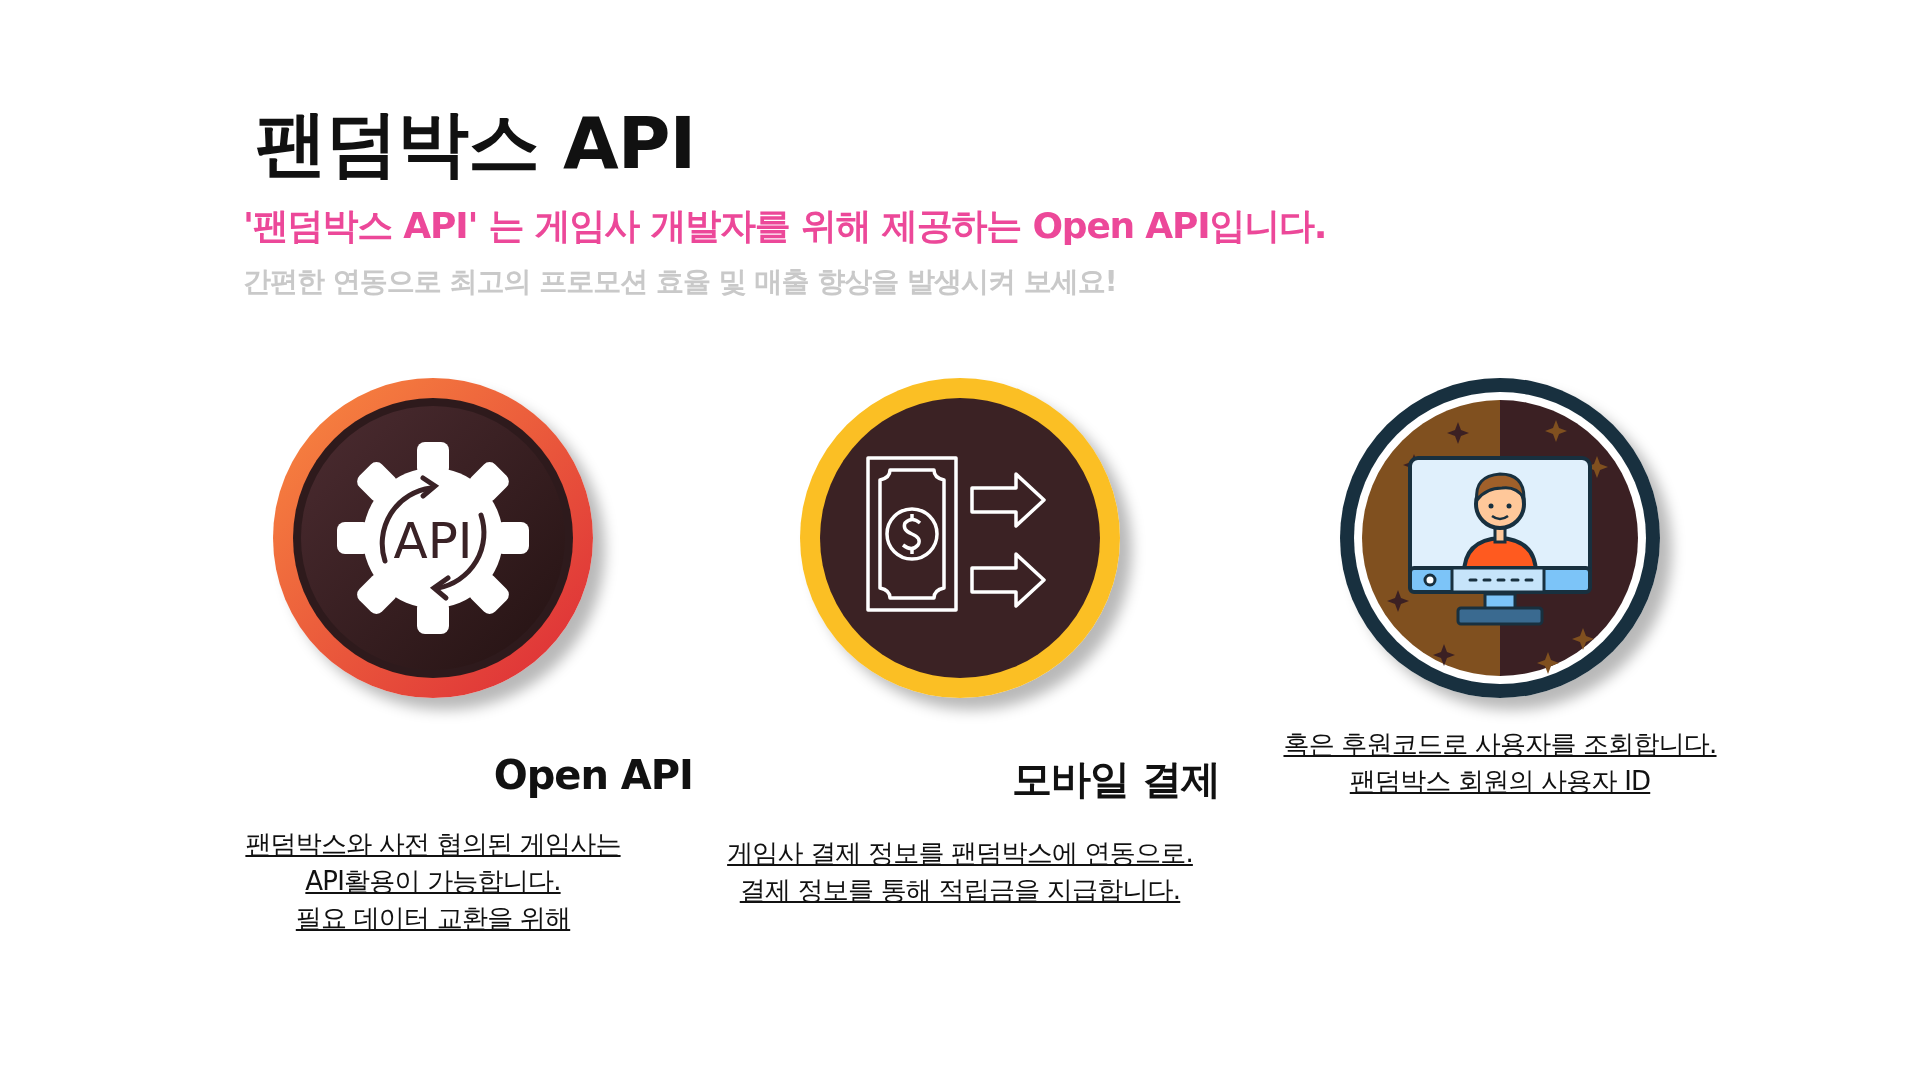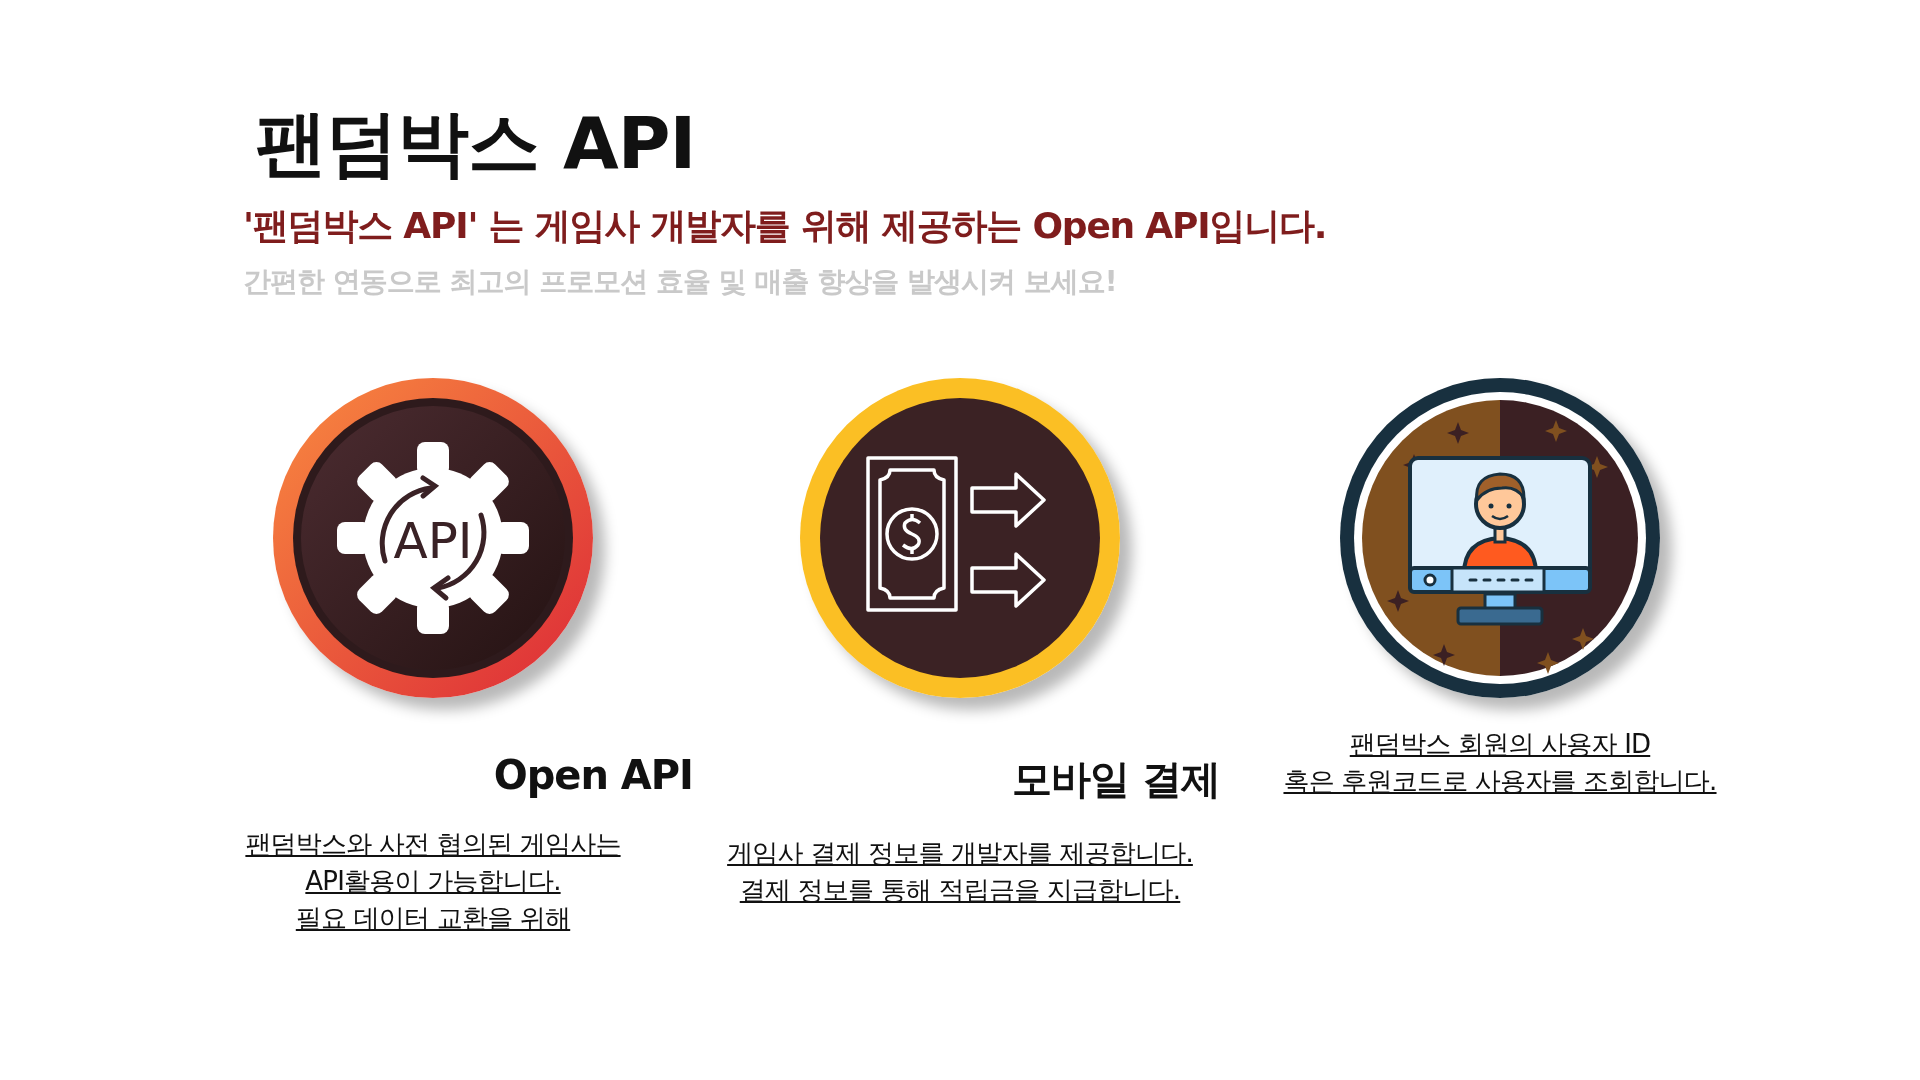--- a/index.html
+++ b/index.html
@@ -1,19 +1,19 @@
 <!DOCTYPE html>
 <html><head>
 <meta charset="utf-8">
 <style>
   html, body { margin:0; padding:0; background:#ffffff; }
   body { width:1920px; height:1080px; position:relative; overflow:hidden;
          font-family:"DejaVu Sans","Liberation Sans",sans-serif; color:#111; }
   .title { position:absolute; left:243px; top:84px; font-size:72px; font-weight:bold; letter-spacing:-1px; margin:12px; }
-  .subtitle { position:absolute; left:243px; top:202px; font-size:36px; font-weight:bold; letter-spacing:-1.2px; color:#7f1d1d; margin:0; white-space:nowrap; }
+  .subtitle { position:absolute; left:243px; top:202px; font-size:36px; font-weight:bold; letter-spacing:-1.2px; color:#ec4899; margin:0; white-space:nowrap; }
   .tagline { position:absolute; left:243px; top:263px; font-size:28px; font-weight:bold; letter-spacing:-1px; color:#c9c9c9; margin:0; white-space:nowrap; }
 
   .card { position:absolute; top:378px; width:520px; text-align:center; }
   .card1 { left:173px; }
   .card2 { left:700px; }
   .card3 { left:1240px; }
   .badge { width:320px; height:320px; margin:0 auto; border-radius:50%; position:relative;
            box-shadow: 12px 12px 14px rgba(0,0,0,0.28); }
   .badge svg { position:absolute; left:0; top:0; }
   .card-title { margin:54px 0 0 0; font-size:40px; font-weight:bold; letter-spacing:-1px; color:#111;text-align:right; }
@@ -88,21 +88,21 @@
         <path d="M120 145 Q112 138 105 145 Q102 152 112 156 Q122 160 118 167 Q112 174 103 167"></path>
         <line x1="112" y1="136" x2="112" y2="142"></line>
         <line x1="112" y1="170" x2="112" y2="176"></line>
         <path d="M172 110 L216 110 L216 96 L244 122 L216 148 L216 134 L172 134 Z"></path>
         <path d="M172 190 L216 190 L216 176 L244 202 L216 228 L216 214 L172 214 Z"></path>
       </g>
     </svg>
   </div>
   <h2 class="card-title">모바일 결제</h2>
   <p class="card-desc">
-    <span>게임사 결제 정보를 개발자를 제공합니다.</span>
+    <span>게임사 결제 정보를 팬덤박스에 연동으로.</span>
     <span>결제 정보를 통해 적립금을 지급합니다.</span>
   </p>
 </div>
 
 <div class="card card3">
   <div class="badge">
     <svg width="320" height="320" viewBox="0 0 320 320">
       <defs>
         <clipPath id="c3">
             <circle cx="160" cy="160" r="138"></circle>
@@ -147,16 +147,16 @@
         <line x1="158" y1="202" x2="164" y2="202"></line>
           <line x1="172" y1="202" x2="178" y2="202"></line>
         <line x1="186" y1="202" x2="192" y2="202"></line>
       </g>
 
       <rect x="145" y="216" width="30" height="16" fill="#7cc4f8" stroke="#18303f" stroke-width="3"></rect>
       <rect x="118" y="230" width="84" height="16" rx="3" fill="#3a6a90" stroke="#18303f" stroke-width="3"></rect>
     </svg>
   </div>
   <p class="card-desc">
+    <span>혹은 후원코드로 사용자를 조회합니다.</span>
     <span>팬덤박스 회원의 사용자 ID</span>
-    <span>혹은 후원코드로 사용자를 조회합니다.</span>
   </p>
 </div>
 
 </body></html>

